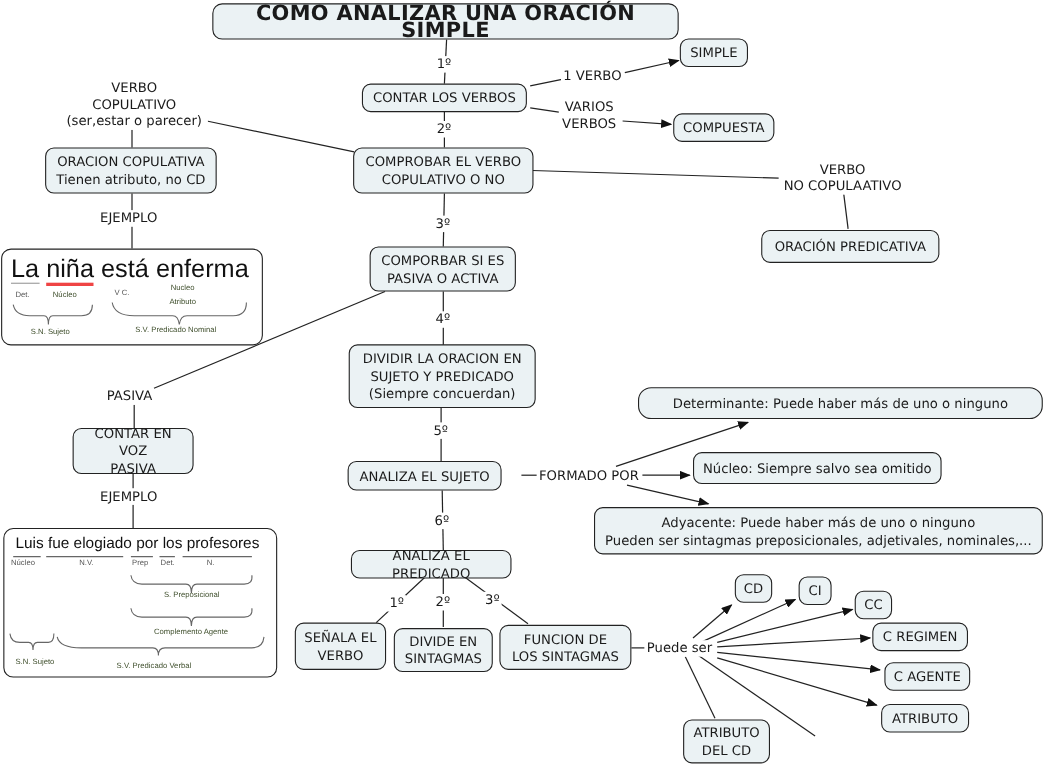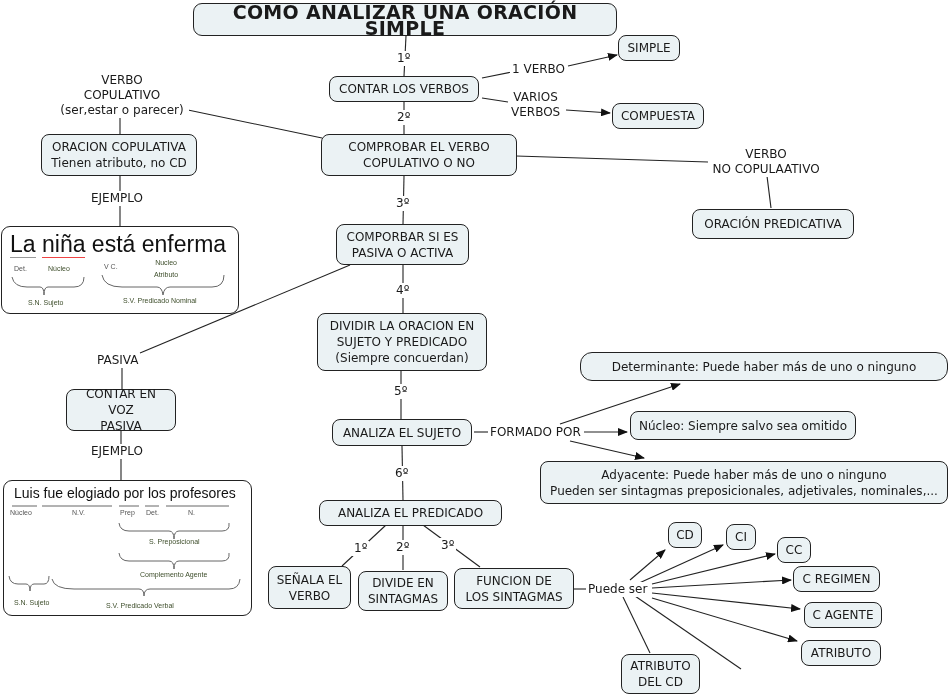--- a/index.html
+++ b/index.html
@@ -88,21 +88,21 @@
 <div class="label" style="left:392px;top:384px;">5º</div>
 <div class="label" style="left:393px;top:466px;">6º</div>
 
 <div class="node" style="left:329px;top:76px;width:150px;height:26px;text-align:right;">CONTAR LOS VERBOS</div>
 <div class="node" style="left:618px;top:35px;width:62px;height:26px;">SIMPLE</div>
 <div class="node" style="left:612px;top:103px;width:92px;height:26px;">COMPUESTA</div>
 <div class="label" style="left:510px;top:62px;">1 VERBO</div>
 <div class="label" style="left:509px;top:90px;">VARIOS
 VERBOS</div>
 
-<div class="node" style="left:321px;top:134px;width:196px;height:42px;">COMPROBAR EL VERBO
+<div class="node" style="left:321px;top:134px;width:164px;height:42px;">COMPROBAR EL VERBO
 COPULATIVO O NO</div>
 
 <div class="label" style="left:55px;top:73px;width:130px;">VERBO
 COPULATIVO
 (ser,estar o parecer)</div>
 <div class="node" style="left:41px;top:134px;width:156px;height:42px;">ORACION COPULATIVA
 Tienen atributo, no CD</div>
 <div class="label" style="left:89px;top:191px;">EJEMPLO</div>
 
 <div class="label" style="left:708px;top:147px;width:112px;">VERBO
@@ -114,28 +114,28 @@
 
 <div class="label" style="left:95px;top:353px;">PASIVA</div>
 <div class="node" style="left:66px;top:389px;width:110px;height:42px;">CONTAR EN VOZ
 PASIVA</div>
 <div class="label" style="left:89px;top:444px;">EJEMPLO</div>
 
 <div class="node" style="left:317px;top:313px;width:170px;height:58px;">DIVIDIR LA ORACION EN
 SUJETO Y PREDICADO
 (Siempre concuerdan)</div>
 
-<div class="node" style="left:332px;top:419px;width:140px;height:27px;">ANALIZA EL SUJETO</div>
+<div class="node" style="left:316px;top:419px;width:140px;height:27px;">ANALIZA EL SUJETO</div>
 <div class="label" style="left:488px;top:425px;">FORMADO POR</div>
 <div class="node" style="left:580px;top:352px;width:368px;height:29px;border-radius:12px;">Determinante: Puede haber más de uno o ninguno</div>
 <div class="node" style="left:630px;top:411px;width:226px;height:29px;">Núcleo: Siempre salvo sea omitido</div>
 <div class="node" style="left:540px;top:461px;width:408px;height:43px;">Adyacente: Puede haber más de uno o ninguno
 Pueden ser sintagmas preposicionales, adjetivales, nominales,...</div>
 
-<div class="node" style="left:319px;top:500px;width:183px;height:26px;">ANALIZA EL PREDICADO</div>
+<div class="node" style="left:319px;top:500px;width:146px;height:26px;">ANALIZA EL PREDICADO</div>
 <div class="label" style="left:352px;top:541px;">1º</div>
 <div class="label" style="left:394px;top:540px;">2º</div>
 <div class="label" style="left:439px;top:538px;">3º</div>
 
 <div class="node" style="left:268px;top:566px;width:83px;height:43px;">SEÑALA EL
 VERBO</div>
 <div class="node" style="left:358px;top:571px;width:90px;height:40px;">DIVIDE EN
 SINTAGMAS</div>
 <div class="node" style="left:454px;top:568px;width:120px;height:41px;">FUNCION DE
 LOS SINTAGMAS</div>
@@ -147,21 +147,21 @@
 <div class="node" style="left:793px;top:566px;width:87px;height:26px;">C REGIMEN</div>
 <div class="node" style="left:804px;top:602px;width:78px;height:26px;">C AGENTE</div>
 <div class="node" style="left:801px;top:640px;width:80px;height:26px;">ATRIBUTO</div>
 <div class="node" style="left:621px;top:654px;width:79px;height:40px;">ATRIBUTO
 DEL CD</div>
 <div class="node" style="left:707px;top:669px;width:113px;height:26px;margin-top:28px;">C PREDICATIVO</div>
 
 <div class="example" style="left:1px;top:226px;width:238px;height:88px;">
   <div style="position:absolute;left:8px;top:4px;font-size:23px;color:#111;white-space:nowrap;">
     <span style="border-bottom:1px solid #999;">La</span>
-    <span style="border-bottom:1px solid #ef4444;">niña</span>
+    <span style="border-bottom:3px solid #ef4444;">niña</span>
     <span>está</span>
     <span>enferma</span>
   </div>
   <span class="ex-small" style="left:12px;top:38px;">Det.</span>
   <span class="ex-small ex-green" style="left:46px;top:38px;">Núcleo</span>
   <span class="ex-small" style="left:102px;top:36px;">V C.</span>
   <span class="ex-small ex-green" style="left:152px;top:30px;text-align:center;white-space:pre-line;line-height:12px;">Nucleo
 Atributo</span>
   <svg style="position:absolute;left:0;top:0;" width="238" height="88">
     <path d="M10,50 Q12,60 25,60 L38,60 Q42,60 42,68 Q42,60 46,60 L72,60 Q82,60 82,50" stroke="#666" fill="none"></path>

